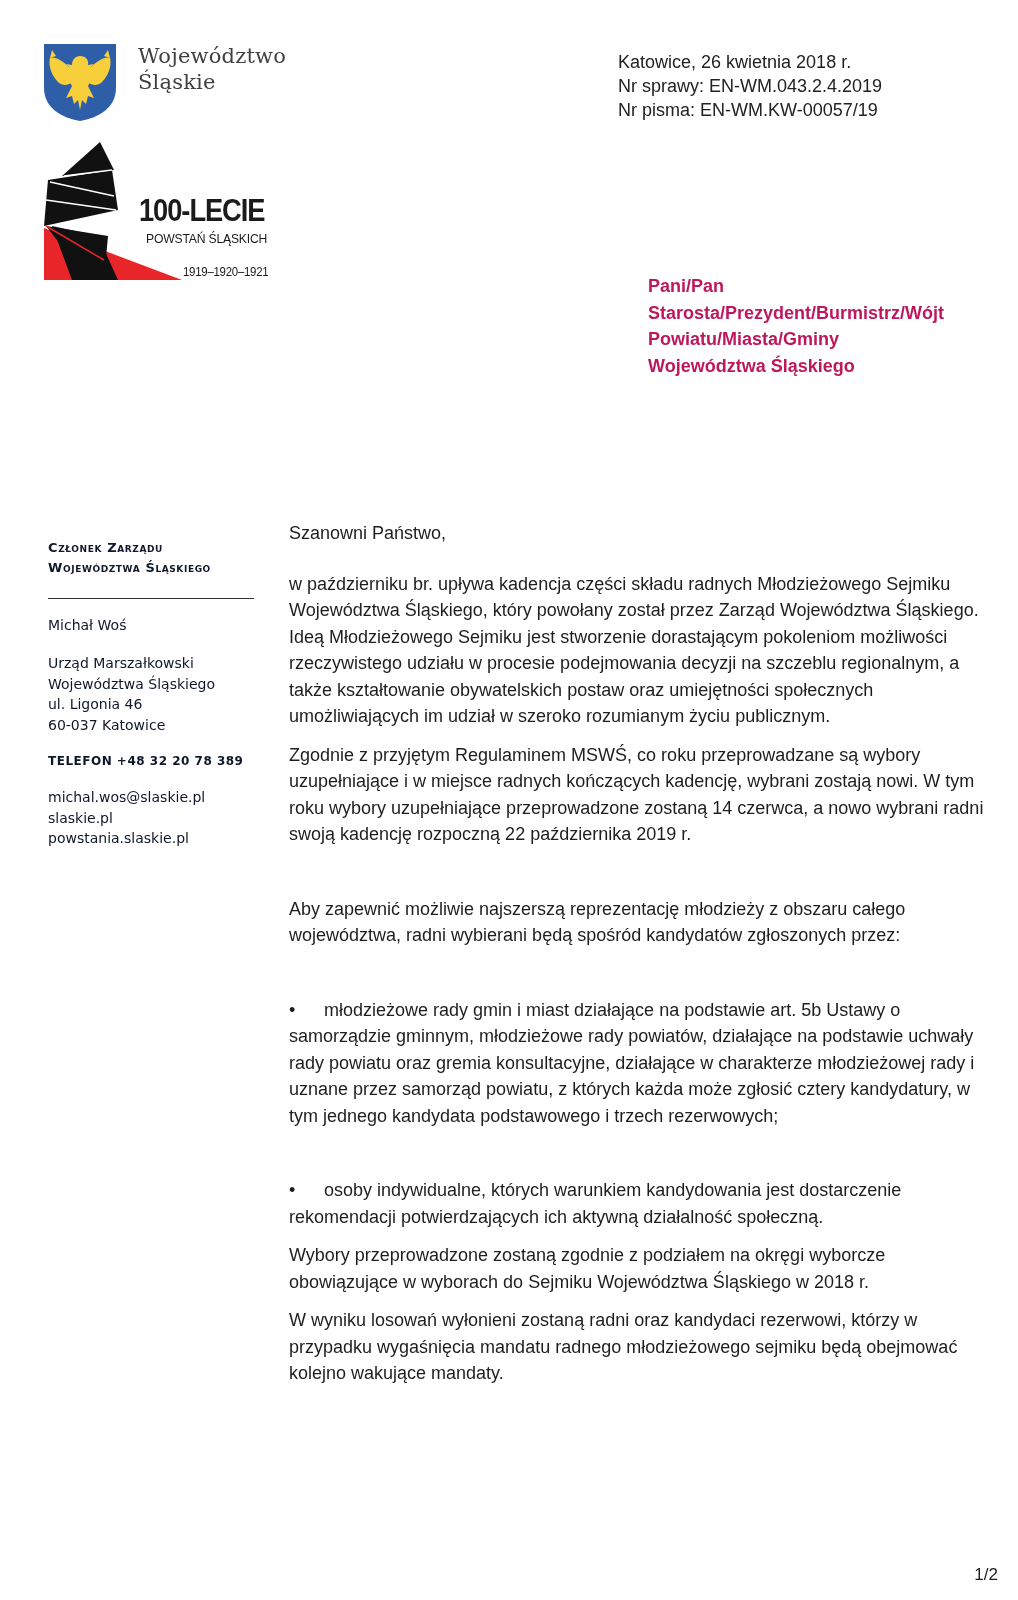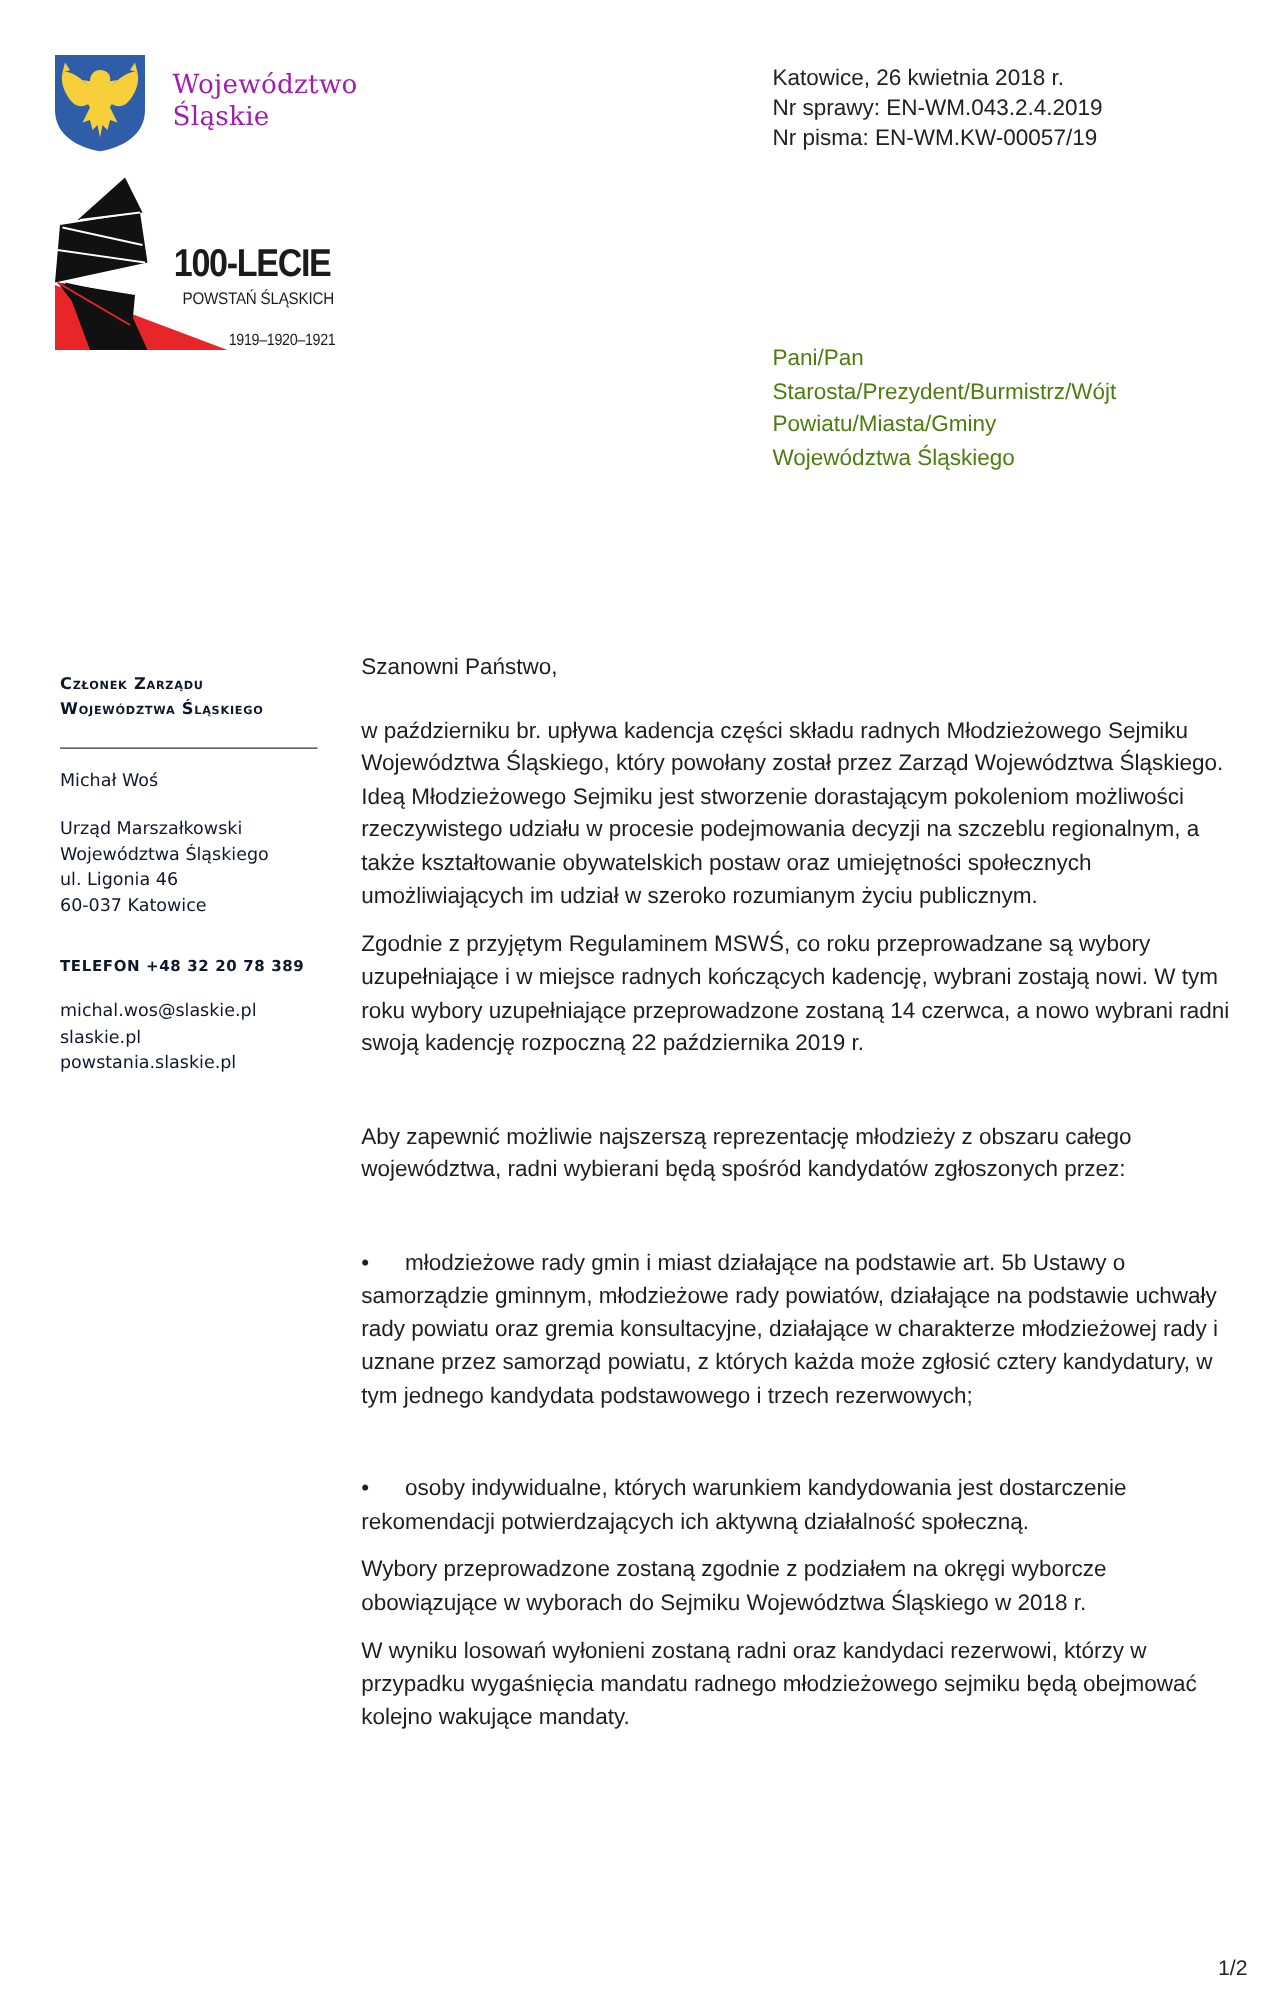--- a/index.html
+++ b/index.html
@@ -4,39 +4,39 @@
   <style>
     html, body { margin: 0; padding: 0; background: #ffffff; }
     body {
       width: 1018px; height: 1600px; position: relative; overflow: hidden;
       font-family: "Liberation Sans", sans-serif; color: #1a1a1a;
     }
     .abs { position: absolute; }
 
     
     #emblem { left: 42px; top: 42px; width: 76px; height: 80px; }
-    #voiv-name { left: 138px; top: 54px; font-family: "DejaVu Serif", serif; color: #a21caf; font-size: 21px; line-height: 26px; letter-spacing: 0.2px; }
+    #voiv-name { left: 138px; top: 43px; font-family: "DejaVu Serif", serif; color: #404040; font-size: 21px; line-height: 26px; letter-spacing: 0.2px; }
 
     
     #anniv-mark { left: 42px; top: 140px; width: 140px; height: 140px; }
     #anniv-title { left: 139px; top: 193px; font-family: "Liberation Sans", sans-serif; font-weight: bold; font-size: 31px; letter-spacing: -1.2px; color: #1b1b1b; transform: scaleX(0.88); transform-origin: left top; }
     #anniv-sub { left: 146px; top: 231px; font-size: 13.5px; letter-spacing: -0.2px; color: #1b1b1b; transform: scaleX(0.9); transform-origin: left top; }
     #anniv-years { left: 183px; top: 264px; font-size: 13px; letter-spacing: -0.3px; color: #1b1b1b; transform: scaleX(0.88); transform-origin: left top; }
 
     
     #meta { left: 618px; top: 50px; font-size: 18px; line-height: 24px; color: #222; }
-    #recipient { left: 618px; top: 273px; font-size: 18px; line-height: 26.5px; font-weight: normal; color: #4d7c0f; }
+    #recipient { left: 648px; top: 273px; font-size: 18px; line-height: 26.5px; font-weight: bold; color: #be185d; }
 
     
     #sidebar { left: 48px; top: 538px; width: 206px; font-family: "DejaVu Sans", sans-serif; color: #0f172a; }
     .sc-title { font-size: 13px; font-weight: bold; font-variant: small-caps; letter-spacing: 0.6px; line-height: 20px; }
     .sb-divider { height: 0; border-top: 1.5px solid #333; margin: 20px 0 16px 0; width: 206px; }
     .sb-name { font-size: 14px; font-weight: normal; line-height: 20px; margin-bottom: 18px; }
     .sb-line { font-size: 14px; line-height: 20.5px; }
-    .sb-phone { font-size: 12px; font-weight: bold; letter-spacing: 0.5px; line-height: 20px; margin-top: 28px; margin-bottom: 16px; }
+    .sb-phone { font-size: 12px; font-weight: bold; letter-spacing: 0.5px; line-height: 20px; margin-top: 16px; margin-bottom: 16px; }
 
     
     #content { left: 289px; top: 520px; width: 700px; font-size: 18px; line-height: 26.5px; color: #1e1e1e; }
     #salutation { font-weight: normal; margin: 0 0 24px 0; }
     .para { margin: 0 0 12px 0; }
     .bullet-line { display: block; margin-top: 48px; }
     .bullet { display: inline-block; width: 35px; }
 
     #page-num { right: 20px; top: 1565px; font-size: 17px; color: #222; }
   </style>

